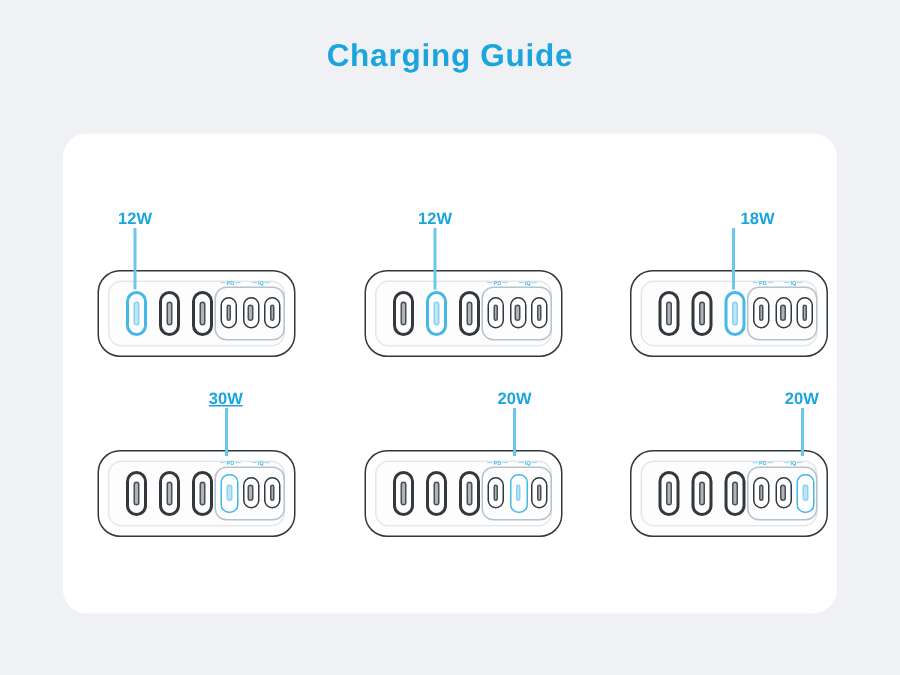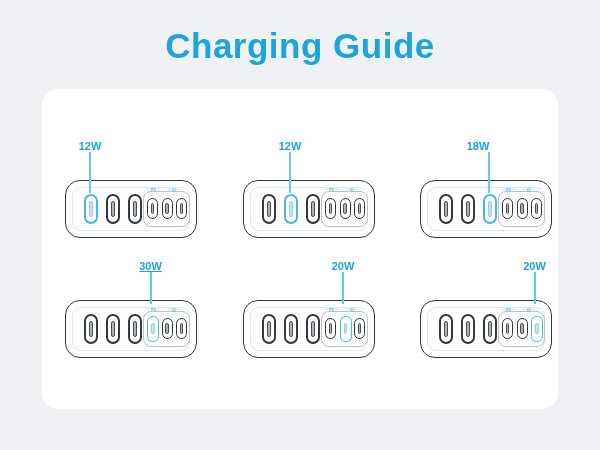--- a/index.html
+++ b/index.html
@@ -4,21 +4,21 @@
 <style>
   html,body{margin:0;padding:0;}
   body{
     width:600px;height:450px;overflow:hidden;
     background:#eff1f4;
     font-family:"Liberation Sans", sans-serif;
     position:relative;
   }
   .page-title{
     position:absolute;top:26px;left:0;width:600px;
-    text-align:center;font-size:35px;font-weight:bold;
+    text-align:center;font-size:21px;font-weight:bold;
     color:#1ca5dc;letter-spacing:.5px;
   }
   .card{
     position:absolute;left:42px;top:89px;width:516px;height:320px;
     background:#ffffff;border-radius:16px;
   }
   .cell{position:absolute;width:132px;height:110px;}
   .col0{left:23px}.col1{left:201px}.col2{left:378px}
   .row0{top:51px}.row1{top:171px}
   .wlabel{
@@ -138,21 +138,21 @@
         <span class="port small p6">
             <i class="slot"></i>
           </span>
       </div>
       <span class="foot fl"></span>
       <span class="foot fr"></span>
     </div>
   </div>
 
   <div class="cell col2 row0">
-    <div class="wlabel" style="left: 58px;">18W</div>
+    <div class="wlabel" style="left: 85px;">18W</div>
     <div class="pline" style="left: 68px; height: 41px;"></div>
     <div class="device">
       <div class="face"></div>
       <span class="port big p1">
           <i class="slot"></i>
         </span>
       <span class="port big p2">
           <i class="slot"></i>
         </span>
       <span class="port big p3 hl">

